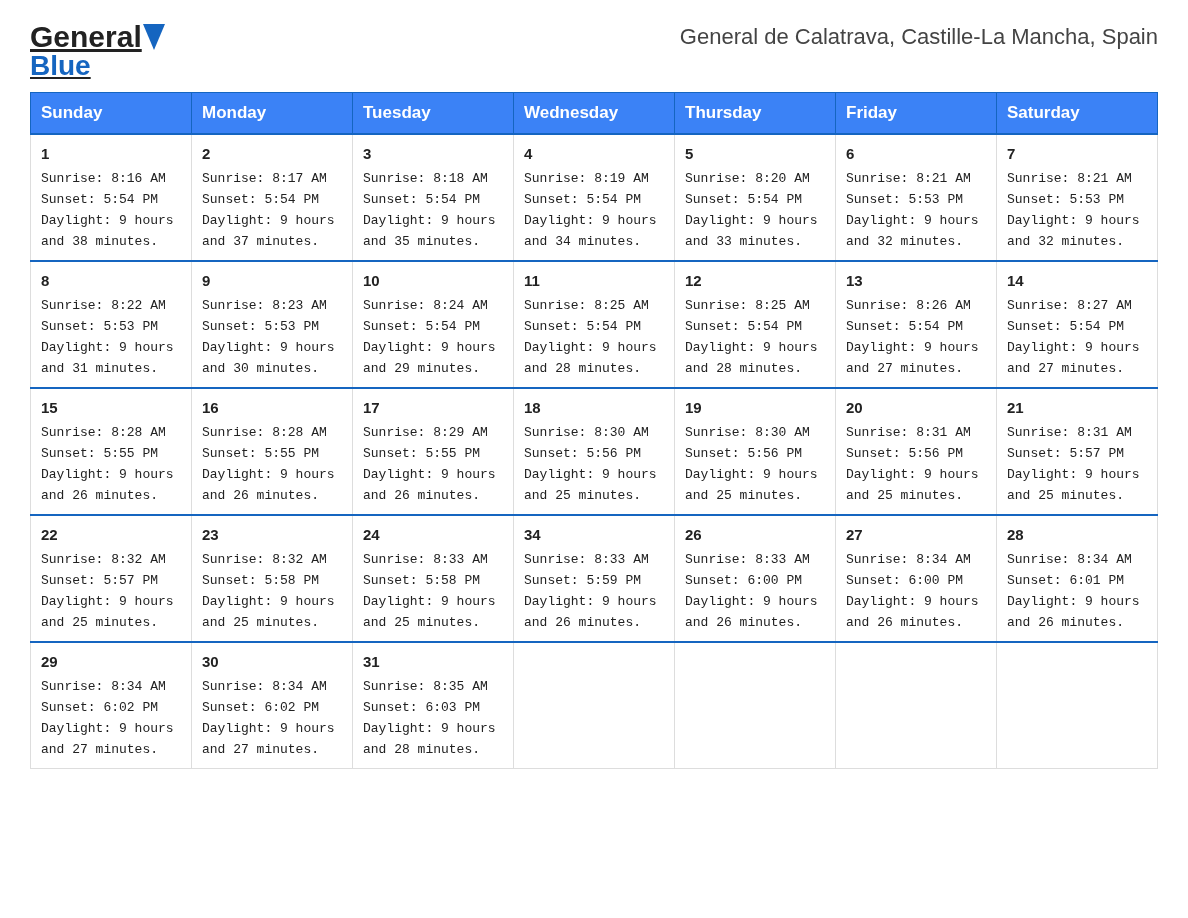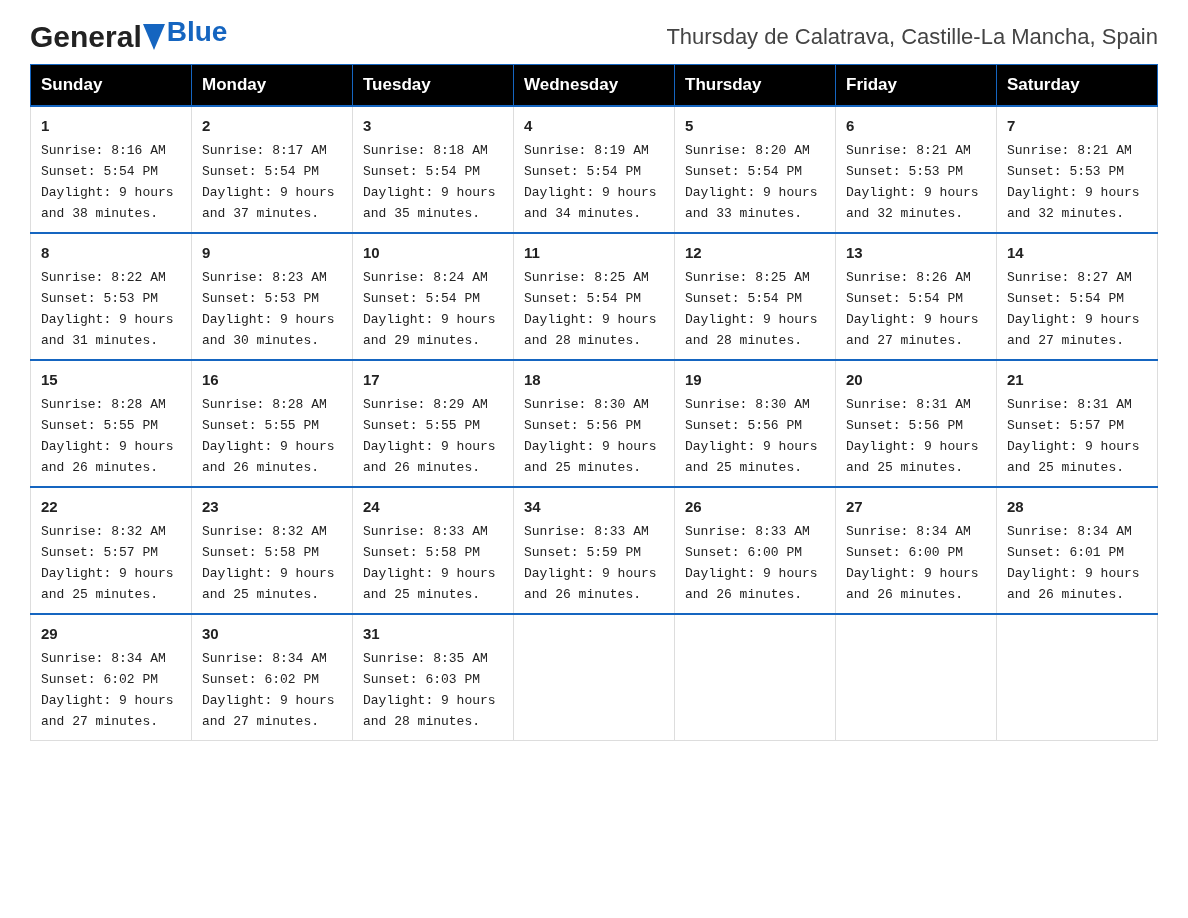--- a/index.html
+++ b/index.html
@@ -12,22 +12,23 @@
       padding: 20px 30px 30px 30px;
     }
     .header {
       display: flex;
       align-items: flex-start;
       justify-content: space-between;
       margin-bottom: 10px;
     }
     .logo-area {
       display: flex;
-      flex-direction: row;
+      flex-direction: column;
       align-items: flex-start;
+      text-decoration: underline;
     }
     .title-area {
       text-align: right;
     }
     .month-title {
       font-size: 52px;
       font-weight: bold;
       color: #222;
       line-height: 1.1;
     }
@@ -35,21 +36,21 @@
       font-size: 22px;
       color: #444;
       margin-top: 4px;
     }
     .calendar {
       width: 100%;
       border-collapse: collapse;
       margin-top: 10px;
     }
     .calendar th {
-      background-color: #000000;
+      background-color: #3b82f6;
       color: #fff;
       font-size: 17px;
       font-weight: bold;
       padding: 10px 10px;
       text-align: left;
       border: 1px solid #1565c0;
     }
     .calendar td {
       vertical-align: top;
       border: 1px solid #ccc;
@@ -90,21 +91,21 @@
   <div class="logo-area">
     <div style="display:flex;align-items:center;">
       <span style="font-size:30px;font-weight:bold;color:#222;">General</span>
       <svg width="22" height="26" viewBox="0 0 22 26" style="margin:0 2px 0 1px;vertical-align:middle;">
         <polygon points="0,0 22,0 11,26" fill="#1565c0"></polygon>
       </svg>
     </div>
     <div style="font-size:28px;font-weight:bold;color:#1565c0;margin-top:-4px;">Blue</div>
   </div>
   <div class="title-area">
-    <div class="location-title">Thursday de Calatrava, Castille-La Mancha, Spain</div>
+    <div class="location-title">General de Calatrava, Castille-La Mancha, Spain</div>
   </div>
 </div>
 
 <table class="calendar">
   <thead>
     <tr>
     <th>Sunday</th>
         <th>Monday</th>
         <th>Tuesday</th>
         <th>Wednesday</th>

